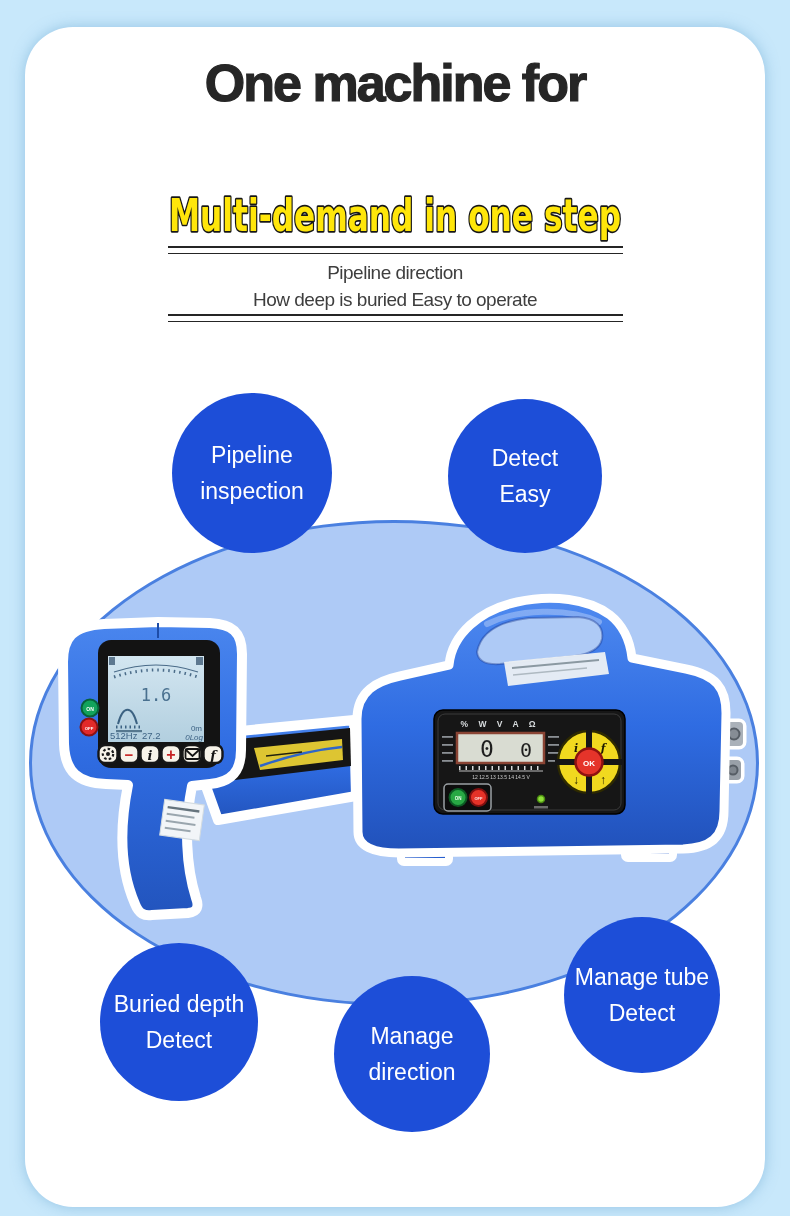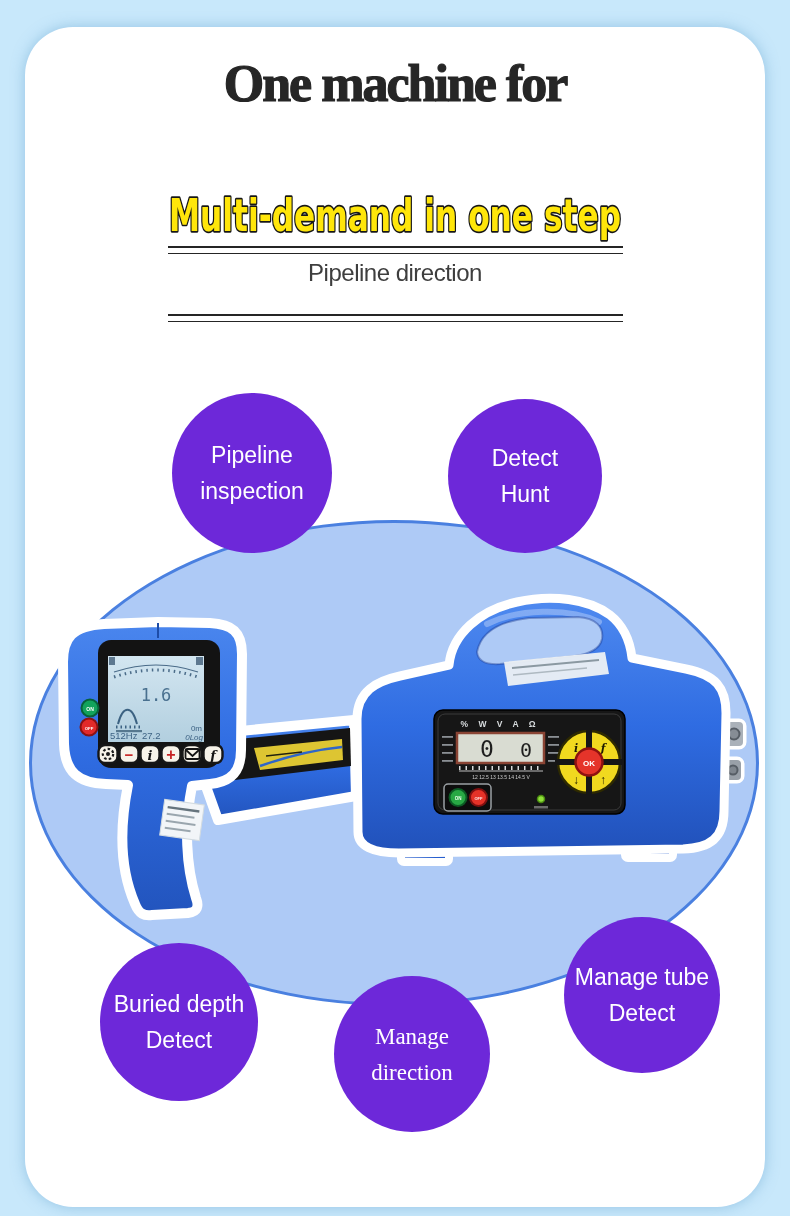--- a/index.html
+++ b/index.html
@@ -8,49 +8,49 @@
     background:#c8e8fb;
     font-family:"Liberation Sans", sans-serif;
   }
   .card{
     position:absolute;left:25px;top:27px;width:740px;height:1180px;
     background:#ffffff;border-radius:48px;
     box-shadow:0 0 14px rgba(95,160,205,.5);
   }
   .main-title{
     position:absolute;left:0;top:55px;width:790px;text-align:center;
-    font-family:Liberation Serif, serif;
+    font-family:Liberation Sans, sans-serif;
     font-size:52px;line-height:57px;font-weight:900;color:#262626;
     letter-spacing:-2px;-webkit-text-stroke:1.2px #262626;
   }
   .highlight-svg{position:absolute;left:25px;top:184px;width:740px;height:62px;}
   .divider{
     position:absolute;left:168px;width:455px;height:5px;
     border-top:2px solid #252525;border-bottom:1.5px solid #252525;
   }
   .divider.top{top:246px;}
   .divider.bottom{top:314px;}
   .subtitle{
     position:absolute;left:0;top:259px;width:790px;text-align:center;
-    font-size:24px;line-height:27px;color:#3e3e3e;letter-spacing:-0.5px;
+    font-size:19px;line-height:27px;color:#3e3e3e;letter-spacing:-0.5px;
   }
   .big-ellipse{
     position:absolute;left:29px;top:520px;width:730px;height:486px;
     background:#aecaf6;border:3px solid #4a80e0;border-radius:50%;
     box-sizing:border-box;
   }
   .feature-circle{
-    position:absolute;border-radius:50%;background:#6d28d9;color:#ffffff;
+    position:absolute;border-radius:50%;background:#1d4ed8;color:#ffffff;
     display:flex;flex-direction:column;align-items:center;justify-content:center;
     text-align:center;font-size:23px;line-height:23px;gap:13px;letter-spacing:0;
   }
   .fc1{left:172px;top:393px;width:160px;height:160px;}
   .fc2{left:448px;top:399px;width:154px;height:154px;}
   .fc3{left:100px;top:943px;width:158px;height:158px;align-items:center;}
-  .fc4{left:334px;top:976px;width:156px;height:156px;font-family:Liberation Serif, serif;}
+  .fc4{left:334px;top:976px;width:156px;height:156px;}
   .fc5{left:564px;top:917px;width:156px;height:156px;}
   .device-svg{position:absolute;}
   #receiver-svg{left:40px;top:588px;width:320px;height:340px;}
   #transmitter-svg{left:337px;top:576px;width:424px;height:312px;}
   svg text{user-select:none;}
 </style>
 </head>
 <body>
 
 <div class="card"></div>
@@ -60,20 +60,21 @@
 </div>
 
 <svg class="highlight-svg" viewBox="0 0 740 62">
   <text x="370" y="47" text-anchor="middle" font-family="DejaVu Sans, sans-serif" font-size="44" font-weight="bold" fill="#ffe60a" stroke="#161616" stroke-width="3.4" paint-order="stroke" stroke-linejoin="round" textLength="452" lengthAdjust="spacingAndGlyphs">Multi-demand in one step</text>
 </svg>
 
 <div class="divider top"></div>
 
 <div class="subtitle">
   <div>Pipeline direction</div>
+  <div>How deep is buried Easy to operate</div>
 </div>
 
 <div class="divider bottom"></div>
 
 <div class="big-ellipse"></div>
 
 <svg id="receiver-svg" class="device-svg" viewBox="0 0 320 340">
   <defs>
     <linearGradient id="devBlueR" x1="0" y1="0" x2="0" y2="1">
       <stop offset="0" stop-color="#4a86ee"></stop>
@@ -242,21 +243,21 @@
     </g>
   </g>
 </svg>
 
 <div class="feature-circle fc1">
   <span>Pipeline</span>
   <span>inspection</span>
 </div>
 <div class="feature-circle fc2">
   <span>Detect</span>
-  <span>Hunt</span>
+  <span>Easy</span>
 </div>
 <div class="feature-circle fc3">
   <span>Buried depth</span>
   <span>Detect</span>
 </div>
 <div class="feature-circle fc4">
   <span>Manage</span>
   <span>direction</span>
 </div>
 <div class="feature-circle fc5">

